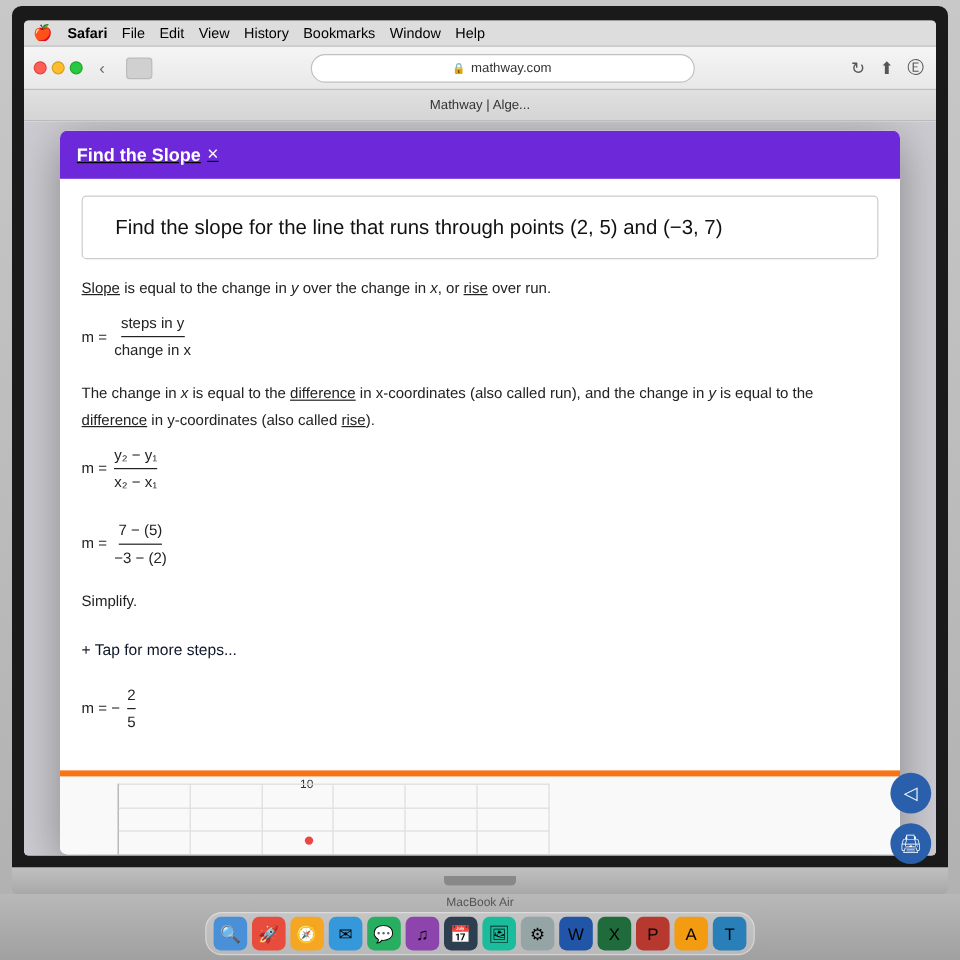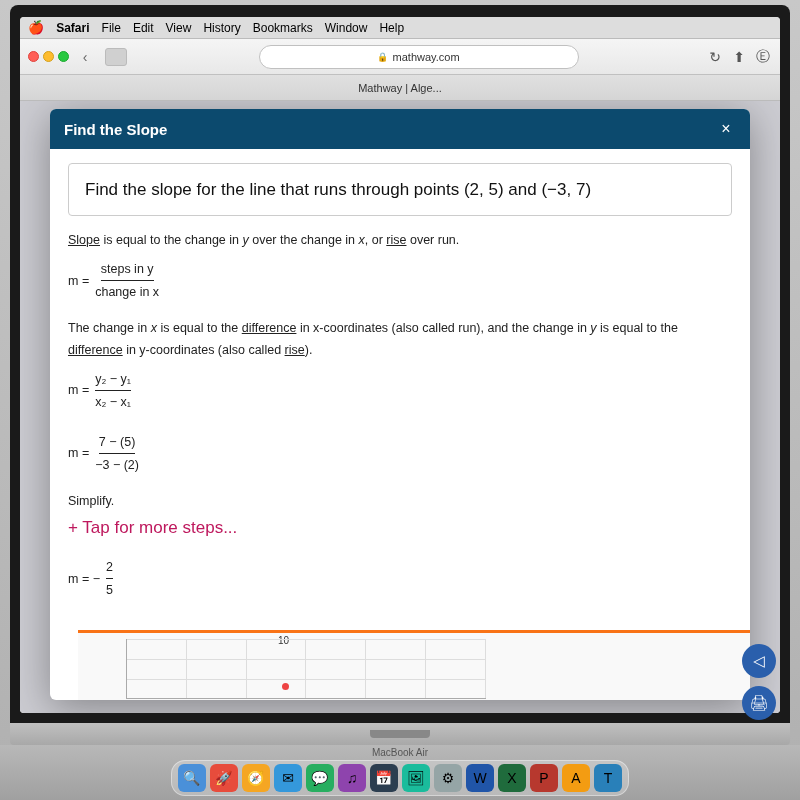--- a/index.html
+++ b/index.html
@@ -175,25 +175,26 @@
 
     .modal {
       width: 700px;
       background: #fff;
       border-radius: 6px;
       box-shadow: 0 8px 40px rgba(0,0,0,0.35);
       overflow: hidden;
     }
 
     .modal-header {
-      background: #0c4a6e;
+      background: #6d28d9;
       padding: 10px 14px;
       display: flex;
-      justify-content: space-between;
-      align-items: center;
+      justify-content: flex-start;
+      align-items: center;
+      text-decoration: underline;
     }
     .modal-title {
       color: #fff;
       font-size: 15px;
       font-weight: 600;
     }
     .modal-close {
       color: #fff;
       font-size: 16px;
       cursor: pointer;
@@ -207,21 +208,21 @@
     .modal-body {
       padding: 14px 18px;
       font-size: 13px;
       color: #222;
       line-height: 1.6;
     }
 
     .problem-box {
       border: 1.5px solid #ccc;
       border-radius: 4px;
-      padding: 12px 16px;
+      padding: 12px 27px;
       margin-bottom: 14px;
       font-size: 17px;
       font-weight: 400;
       color: #111;
       background: #fff;
     }
 
     .section {
       margin-bottom: 12px;
     }
@@ -246,37 +247,36 @@
       padding-bottom: 1px;
       font-size: 12.5px;
     }
     .formula-den {
       padding-top: 1px;
       font-size: 12.5px;
     }
     .m-eq { font-size: 12.5px; }
 
     .tap-more {
-      color: #be185d;
-      font-size: 17px;
+      color: #0f172a;
+      font-size: 13px;
       cursor: pointer;
-      margin-top: 2px;
+      margin-top: 20px;
     }
     .tap-more::before {
       content: '+ ';
     }
 
     .modal-footer-graph {
       padding: 6px 18px 0 18px;
       height: 70px;
       background: #f9f9f9;
-      border-top: 3px solid #f97316;
+      border-top: 5px solid #f97316;
       position: relative;
       overflow: hidden;
-      margin-left: 28px;
     }
 
     
     .graph-grid {
       width: 360px;
       height: 60px;
       border-left: 1px solid #aaa;
       border-bottom: 1px solid #aaa;
       display: grid;
       grid-template-columns: repeat(6, 1fr);

